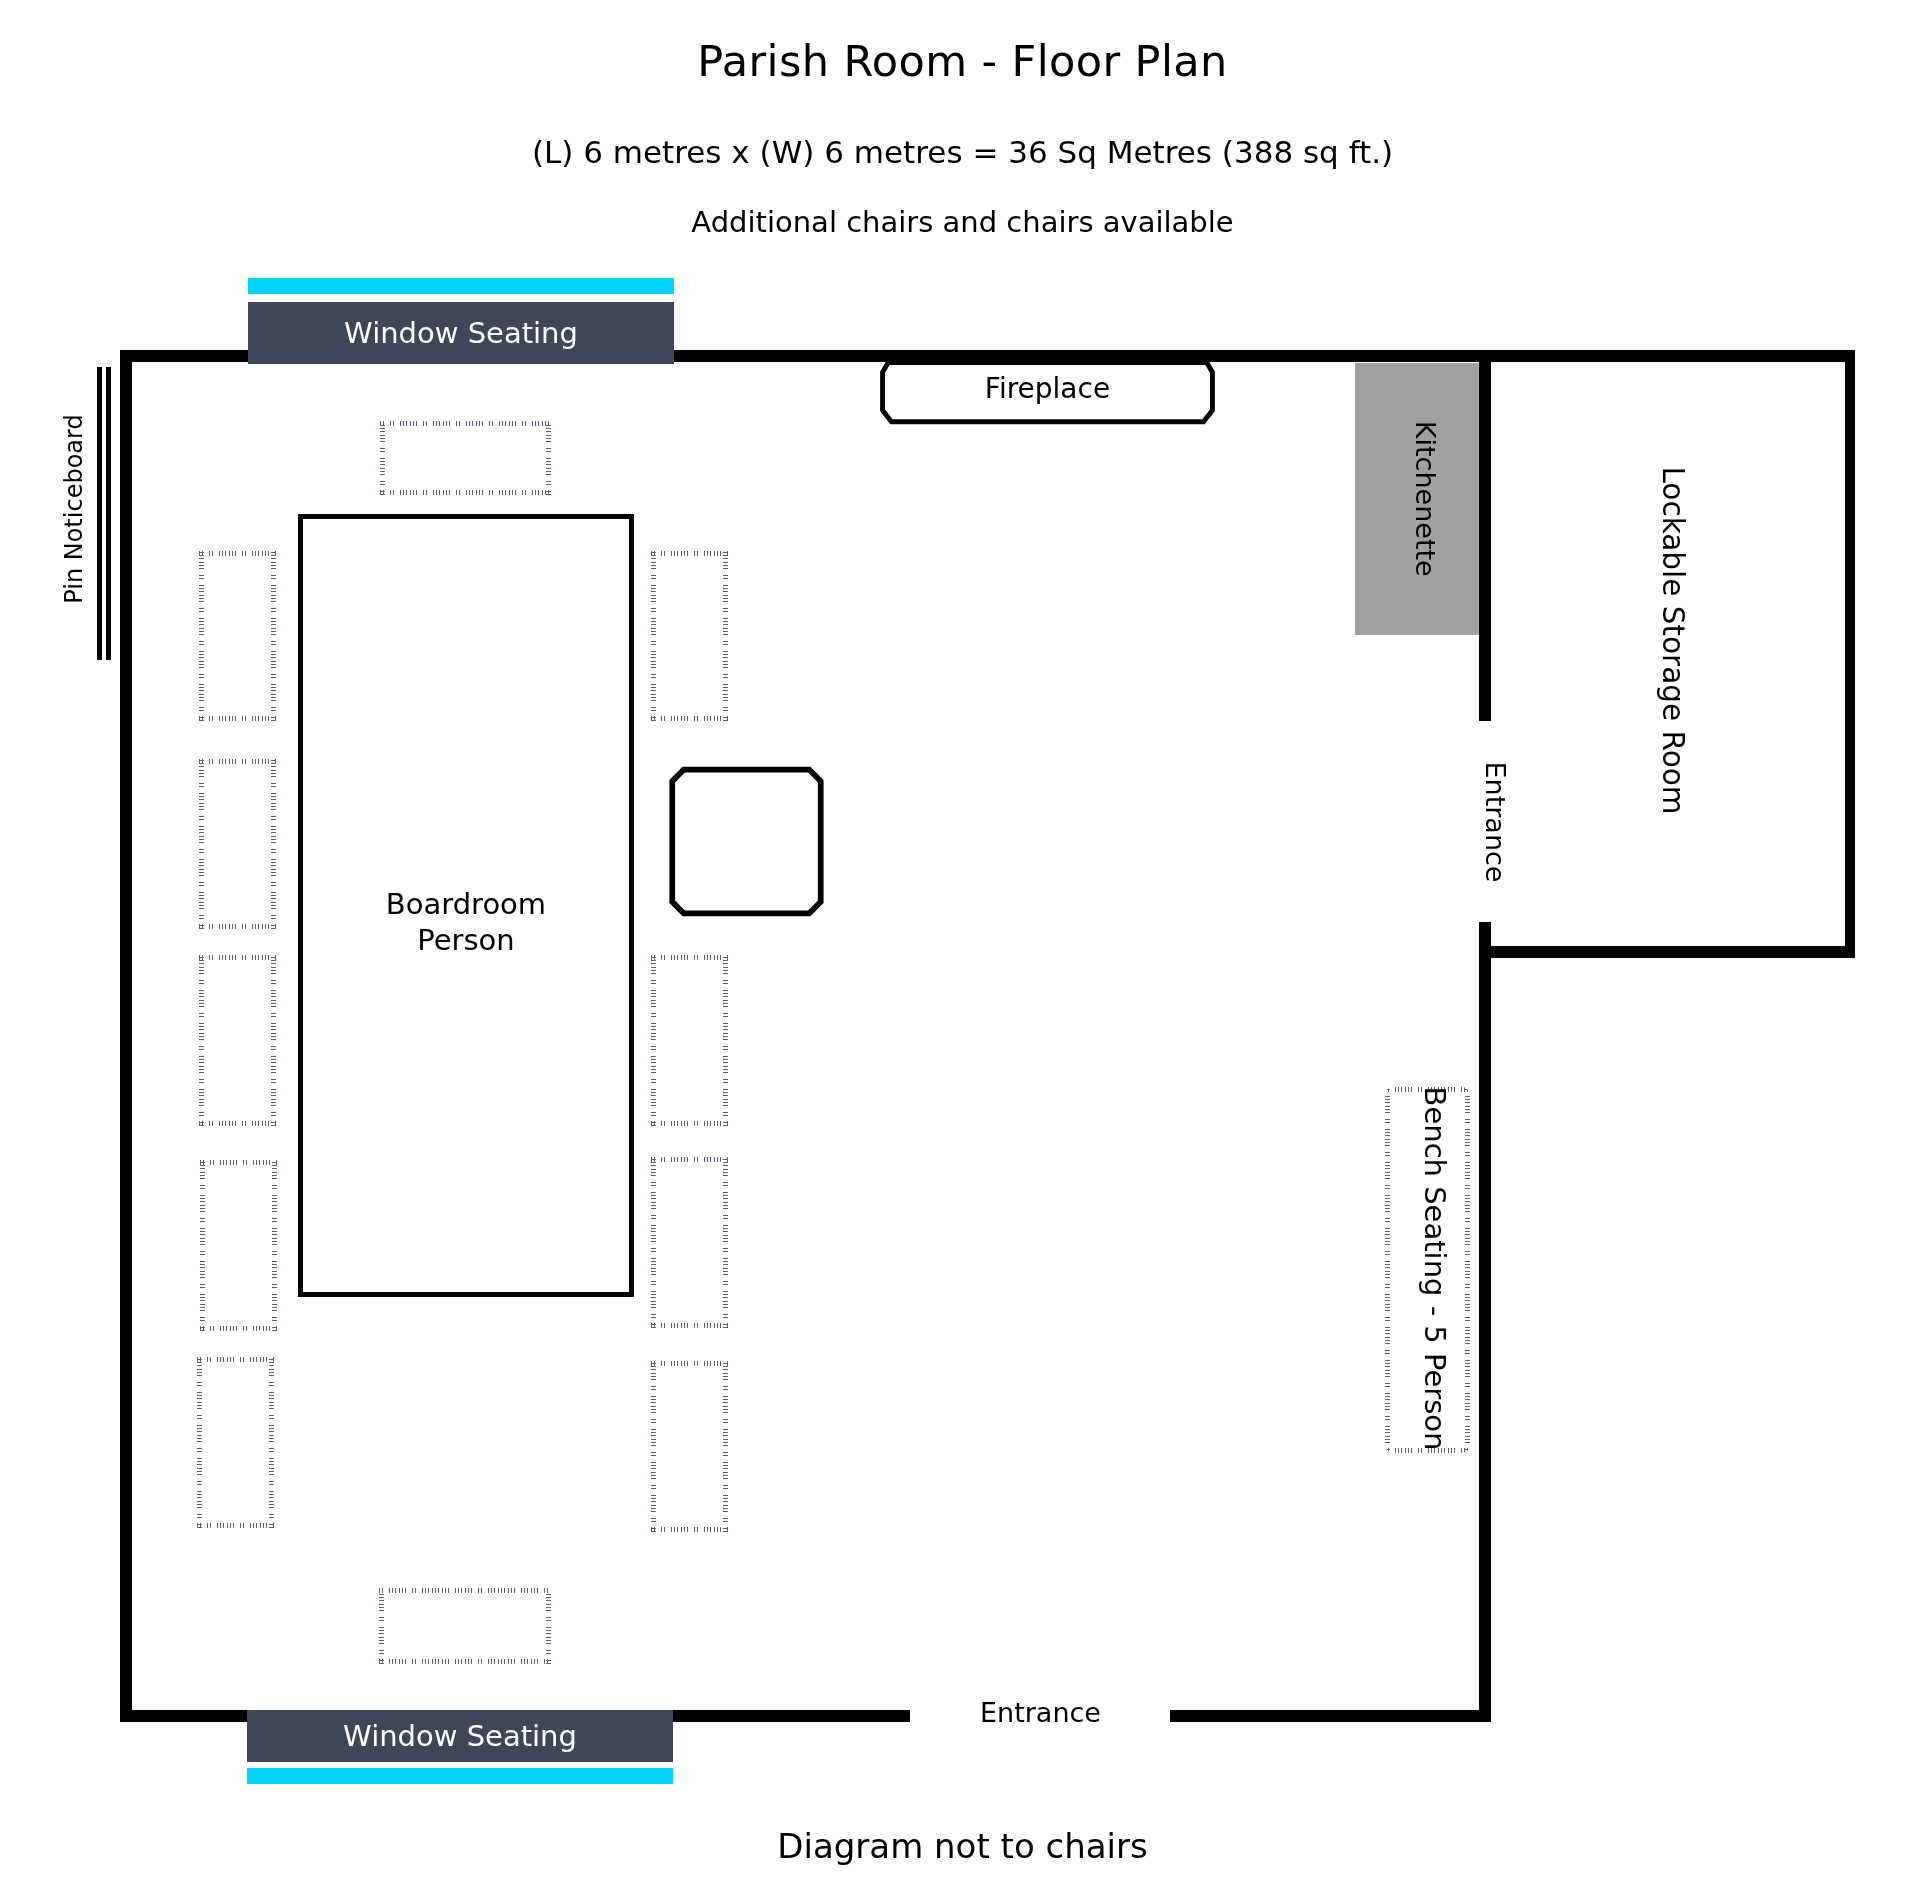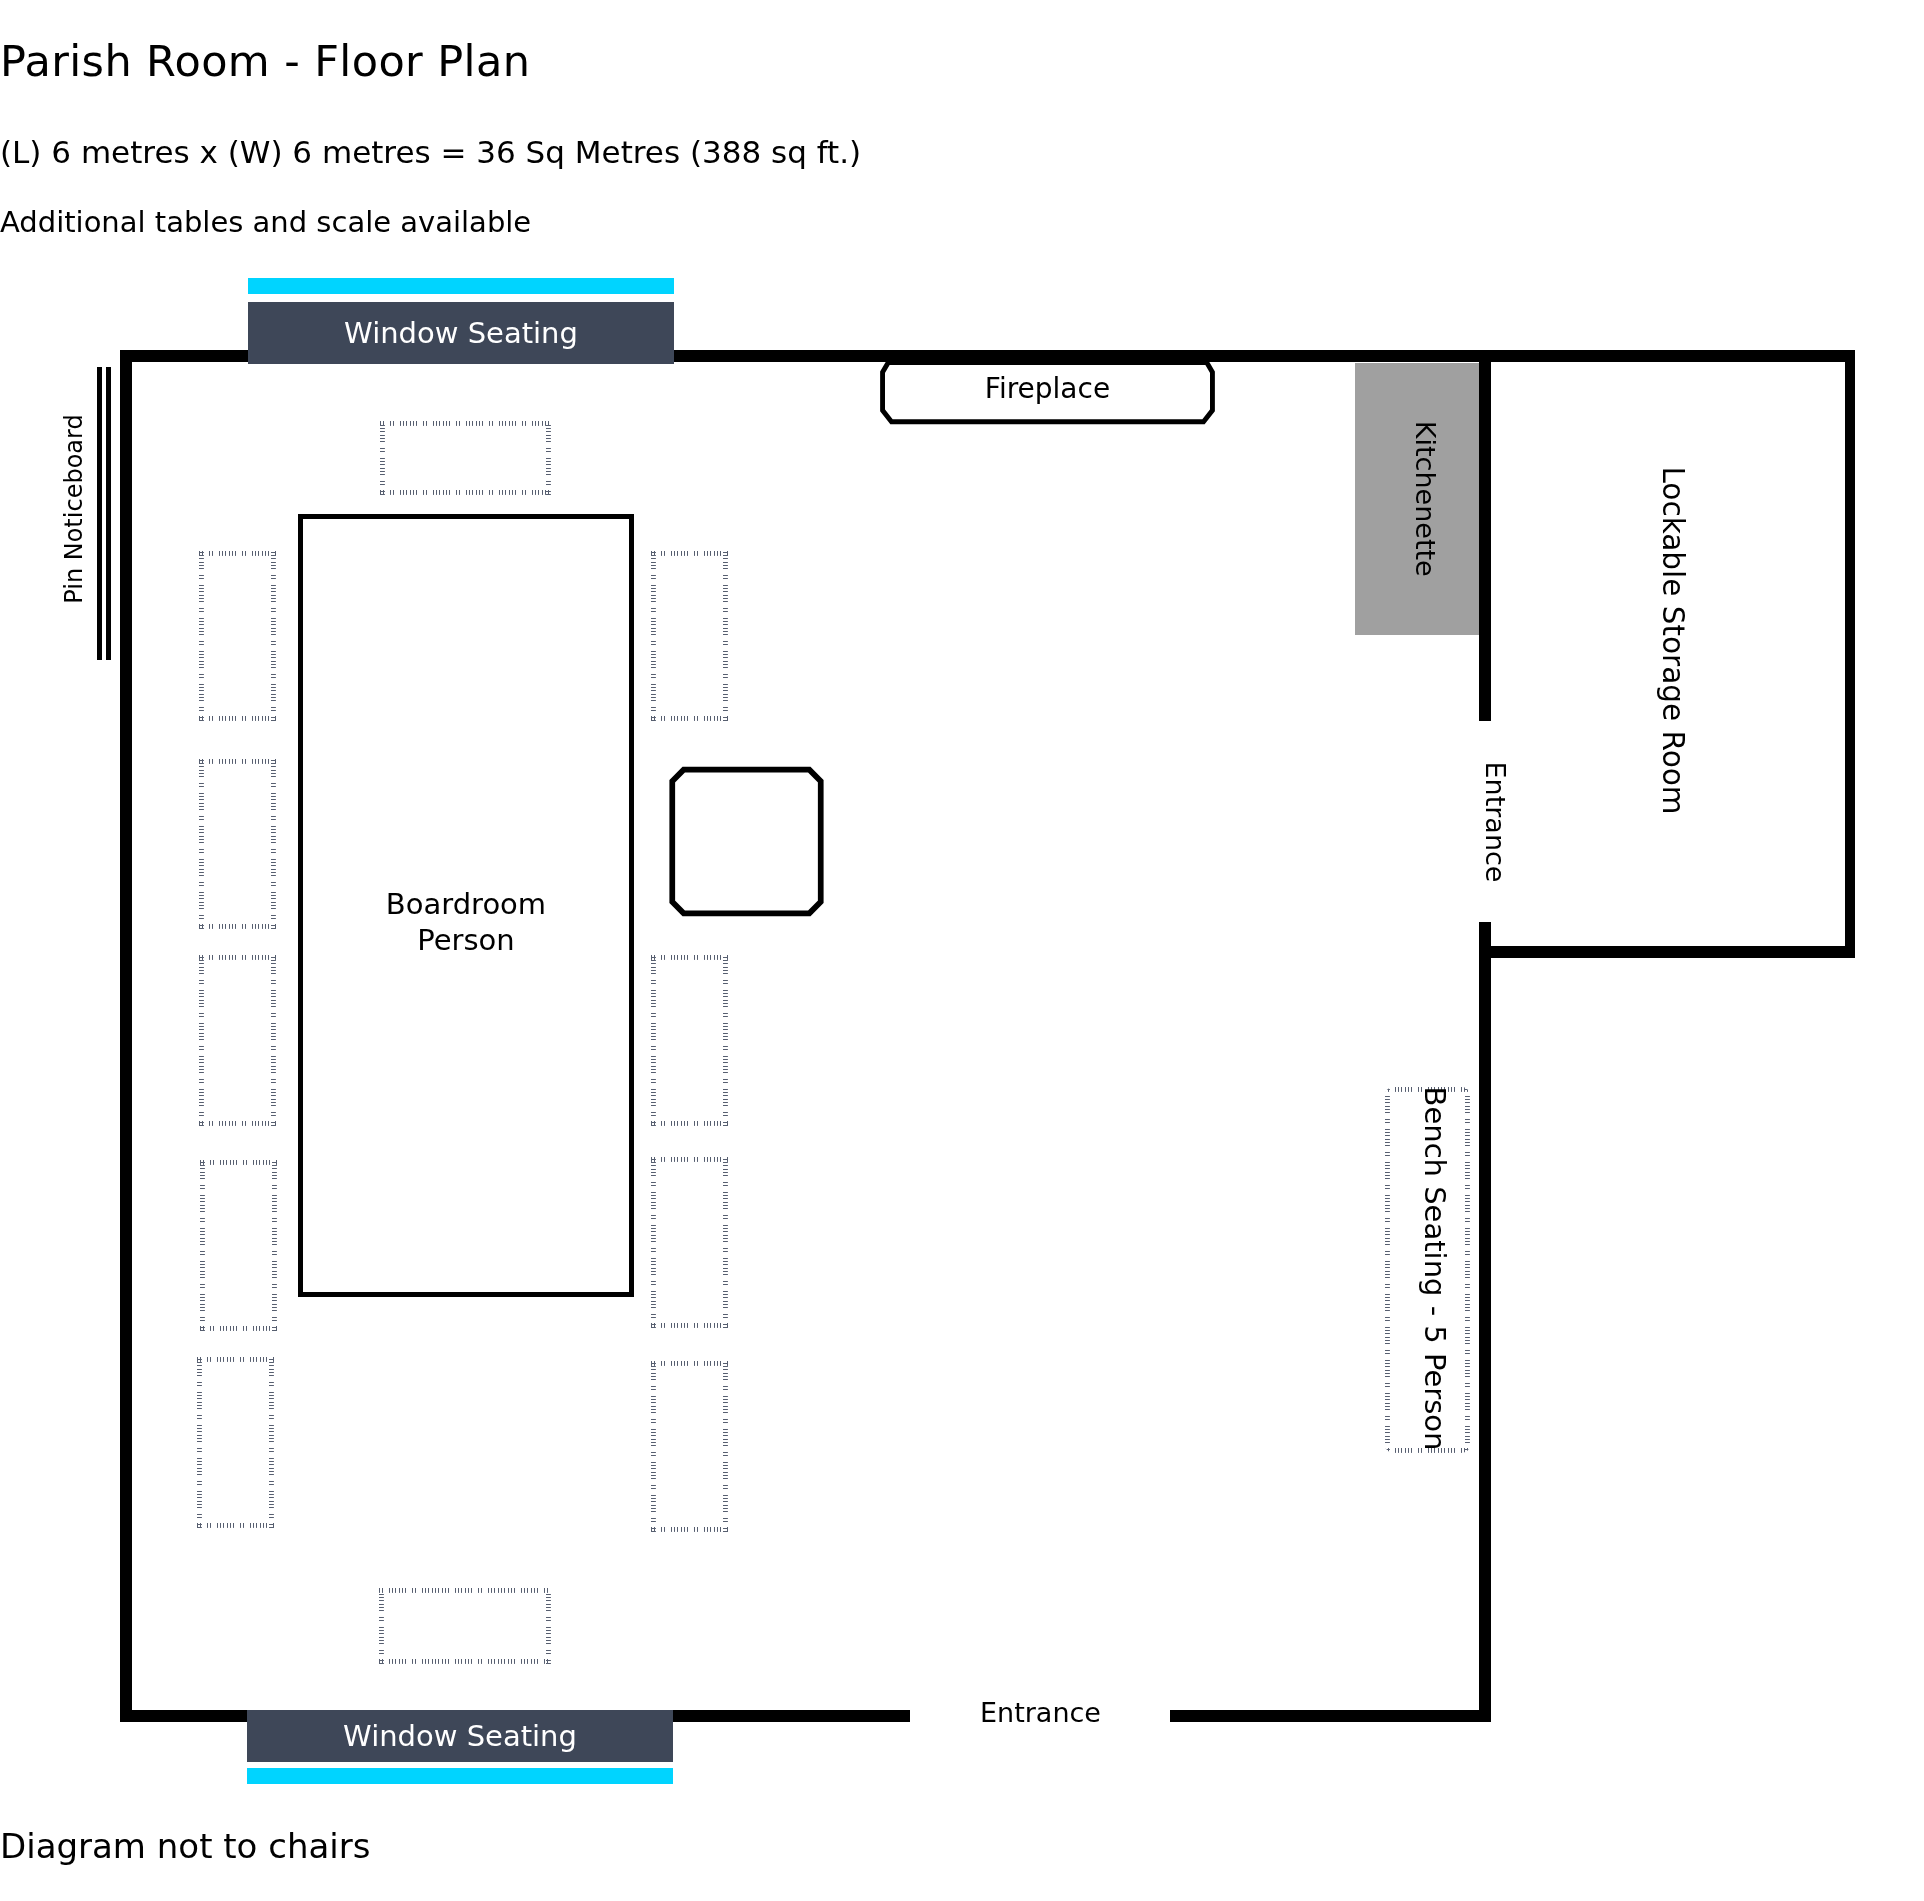--- a/index.html
+++ b/index.html
@@ -1,18 +1,18 @@
 <!DOCTYPE html>
 <html style="font-size:13px"><head>
 <meta charset="utf-8">
 <style>
   html, body { margin:0; padding:0; background:#ffffff; }
   body { width:1925px; height:1902px; position:relative; overflow:hidden;
          font-family:"DejaVu Sans", "Liberation Sans", sans-serif; color:#000; }
-  .center-text { position:absolute; left:0; width:1925px; text-align:left; white-space:nowrap; }
+  .center-text { position:absolute; left:0; width:1925px; text-align:center; white-space:nowrap; }
   #title { top:36px; font-size:43px; font-weight:500; letter-spacing:0.4px; }
   #subtitle { top:134px; font-size:31px; }
   #additional { top:205px; font-size:29px; }
   #footnote { top:1826px; font-size:34px; }
 
   .wall { position:absolute; background:#000; }
 
   .window-cyan { position:absolute; background:#00d4ff; }
   .window-seat { position:absolute; background:#3e4758; color:#fff; font-size:29px;
                  display:flex; align-items:center; justify-content:center; }
@@ -39,21 +39,21 @@
 
   .octo { position:absolute; }
   .kitchenette { position:absolute; background:#a0a0a0; }
   .label { position:absolute; white-space:nowrap; font-size:29px; }
 </style>
 </head>
 <body>
 
 <div id="title" class="center-text">Parish Room - Floor Plan</div>
 <div id="subtitle" class="center-text">(L) 6 metres x (W) 6 metres =  36 Sq Metres (388 sq ft.)</div>
-<div id="additional" class="center-text">Additional tables and scale available</div>
+<div id="additional" class="center-text">Additional chairs and chairs available</div>
 
 <div>
 
   <div class="noticeboard-line" style="left:97px; top:367px; height:293px;"></div>
   <div class="noticeboard-line" style="left:106px; top:367px; height:293px;"></div>
   <div class="vlabel rot-ccw" style="left:-16.4px; top:495px; width:180px; height:28px; font-size:24px;">Pin Noticeboard</div>
 
   <div class="wall" style="left:120px; top:350px; width:131px; height:12.3px;"></div>
   <div class="wall" style="left:671px; top:350px; width:1184px; height:12.3px;"></div>
   <div class="wall" style="left:120px; top:350px; width:12.3px; height:1372px;"></div>

